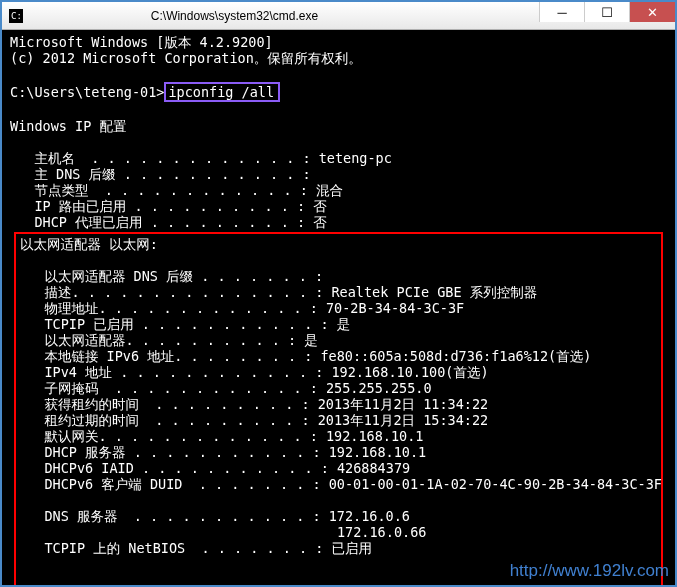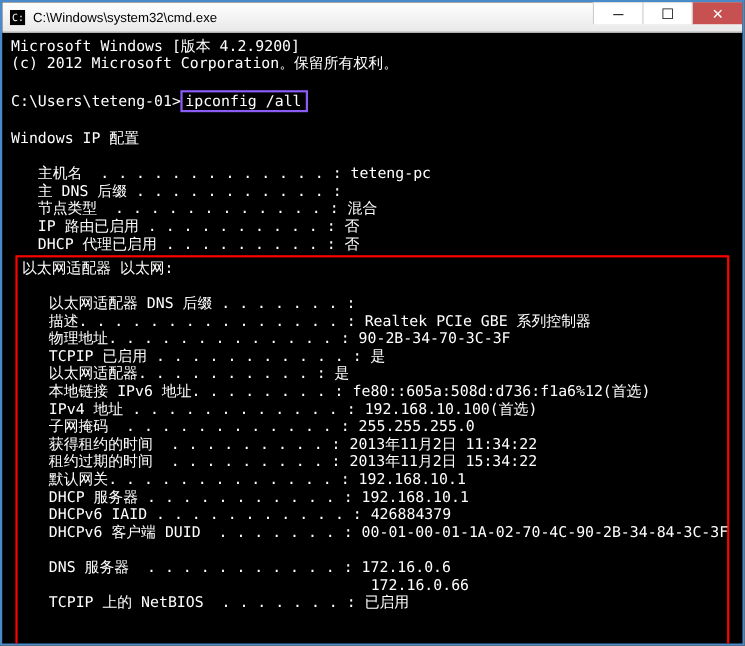--- a/index.html
+++ b/index.html
@@ -1,20 +1,20 @@
 <!DOCTYPE html>
 <html><head>
 <meta charset="utf-8">
 <style>
 * { margin:0; padding:0; box-sizing:border-box; }
 body { background:#fff; font-family:Consolas,'SimSun',monospace; }
 .window { width:677px; height:587px; background:#000; border:2px solid #4a8ac9; position:relative; overflow:hidden; }
 .titlebar { height:28px; background:linear-gradient(#fff,#e8e8e8); display:flex; align-items:center; border-bottom:1px solid #b0b0b0; }
 .title-icon { width:16px; height:16px; margin:0 6px; display:inline-flex; align-items:center; justify-content:center; }
-.title-text { flex:1; text-align:left; font-family:'Microsoft YaHei',sans-serif; font-size:12px; color:#000; padding-right:100px; }
+.title-text { flex:1; text-align:center; font-family:'Microsoft YaHei',sans-serif; font-size:12px; color:#000; padding-right:100px; }
 .win-btns { display:flex; height:100%; }
 .win-btn { width:45px; height:20px; display:flex; align-items:center; justify-content:center; font-family:sans-serif; font-size:13px; background:#fff; border-left:1px solid #ccc; }
 .win-btn.close { background:#c75050; color:#fff; width:46px; }
 .term { padding:4px 8px; color:#fff; font-size:13.5px; line-height:16px; white-space:pre; font-family:'NSimSun','SimSun',Consolas,monospace; }
 .outer-red { border:2px solid #f00; margin:2px 4px 2px 4px; padding:2px 4px 40px 4px; }
 .cmd-box { border:2px solid #8b5cf6; display:inline-block; padding:0 4px 0 2px; }
 .watermark { position:absolute; bottom:4px; right:6px; font-family:Arial,sans-serif; font-size:17px; color:#4080d0; pointer-events:none; }
 </style>
 </head>
 <body>
@@ -44,30 +44,31 @@
 
 <span><span>   主机名  . . . . . . . . . . . . . : </span><span>teteng-pc</span></span>
 <span><span>   主 DNS 后缀 . . . . . . . . . . . : </span><span></span></span>
 <span><span>   节点类型  . . . . . . . . . . . . : </span><span>混合</span></span>
 <span><span>   IP 路由已启用 . . . . . . . . . . : </span><span>否</span></span>
 <span><span>   DHCP 代理已启用 . . . . . . . . . : </span><span>否</span></span>
 <div class="outer-red"><span>以太网适配器 以太网:</span>
 
 <span><span>   以太网适配器 DNS 后缀 . . . . . . . : </span><span></span></span>
 <span><span>   描述. . . . . . . . . . . . . . . : </span><span>Realtek PCIe GBE 系列控制器</span></span>
-<span><span>   物理地址. . . . . . . . . . . . . : </span><span>90-2B-34-70-3C-3F</span></span>
+<span><span>   物理地址. . . . . . . . . . . . . : </span><span>70-2B-34-84-3C-3F</span></span>
 <span><span>   TCPIP 已启用 . . . . . . . . . . . : </span><span>是</span></span>
 <span><span>   以太网适配器. . . . . . . . . . : </span><span>是</span></span>
 <span><span>   本地链接 IPv6 地址. . . . . . . . : </span><span>fe80::605a:508d:d736:f1a6%12(首选)</span></span>
 <span><span>   IPv4 地址 . . . . . . . . . . . . : </span><span>192.168.10.100(首选)</span></span>
 <span><span>   子网掩码  . . . . . . . . . . . . : </span><span>255.255.255.0</span></span>
 <span><span>   获得租约的时间  . . . . . . . . . : </span><span>2013年11月2日 11:34:22</span></span>
 <span><span>   租约过期的时间  . . . . . . . . . : </span><span>2013年11月2日 15:34:22</span></span>
 <span><span>   默认网关. . . . . . . . . . . . . : </span><span>192.168.10.1</span></span>
 <span><span>   DHCP 服务器 . . . . . . . . . . . : </span><span>192.168.10.1</span></span>
 <span><span>   DHCPv6 IAID . . . . . . . . . . . : </span><span>426884379</span></span>
 <span><span>   DHCPv6 客户端 DUID  . . . . . . . : </span><span>00-01-00-01-1A-02-70-4C-90-2B-34-84-3C-3F</span></span>
 <span><span></span><span></span></span>
 <span><span>   DNS 服务器  . . . . . . . . . . . : </span><span>172.16.0.6</span></span>
 <span><span>                                       </span><span>172.16.0.66</span></span>
 <span><span>   TCPIP 上的 NetBIOS  . . . . . . . : </span><span>已启用</span></span></div></div>
 
+  <div class="watermark">http://www.192lv.com</div>
 </div>
 
 </body></html>

